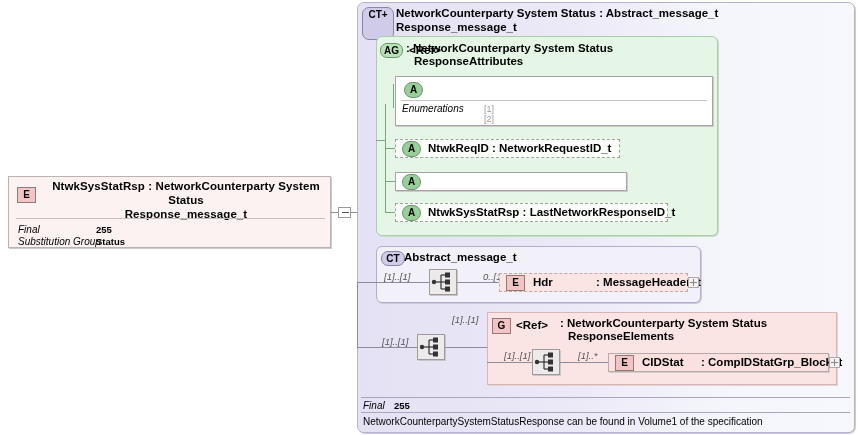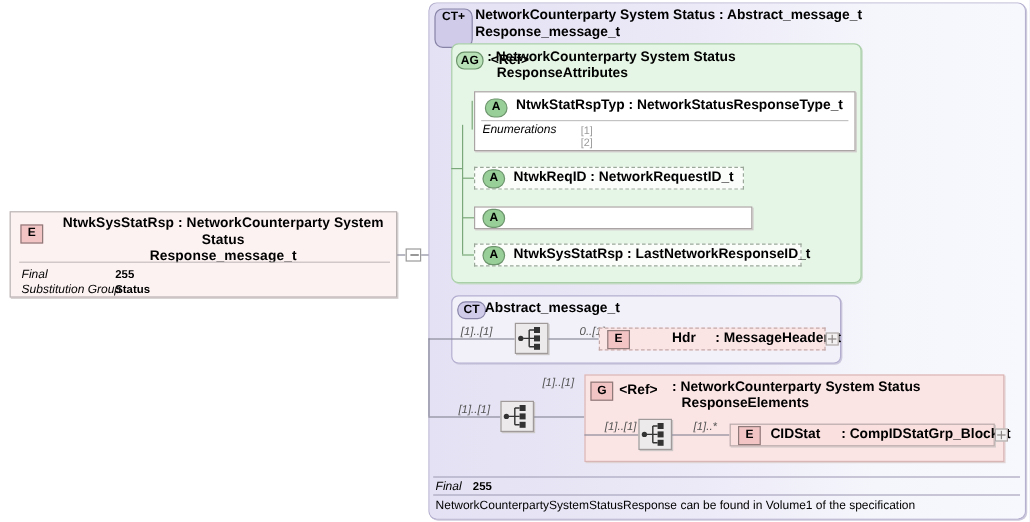--- a/index.html
+++ b/index.html
@@ -208,25 +208,20 @@
 
   <div class="abs vline-g" style="left:385px;top:104px;height:108px;"></div>
   <div class="abs hline-g" style="left:376px;top:140px;width:9px;"></div>
   <div class="abs vline-g" style="left:393px;top:84px;height:24px;"></div>
   <div class="abs hline-g" style="left:385px;top:148px;width:10px;"></div>
   <div class="abs hline-g" style="left:385px;top:181px;width:10px;"></div>
   <div class="abs hline-g" style="left:385px;top:212px;width:10px;"></div>
 
   <div class="abs attr-box" style="left:395px;top:76px;width:318px;height:50px;">
     <span class="badge badge-a" style="left:8px;top:5px;">A</span>
-    <span class="attr-label" style="left:34px;top:5px;">
-      <span>NtwkStatRspTyp</span>
-      <span>:</span>
-      <span>NetworkStatusResponseType_t</span>
-    </span>
     <div style="position:absolute;left:5px;top:23px;width:306px;height:1px;background:#c3c3c3;"></div>
     <span class="enum-key" style="left:6px;top:26px;">Enumerations</span>
     <span class="enum-vals" style="left:88px;top:27px;">
       <span>[1]</span><br>
       <span>[2]</span>
     </span>
   </div>
 
   <div class="abs attr-box dashed" style="left:395px;top:139px;width:225px;height:19px;">
     <span class="badge badge-a" style="left:6px;top:1px;">A</span>
@@ -268,21 +263,21 @@
       <rect x="15" y="2.5" width="5" height="5" fill="#333"></rect>
       <rect x="15" y="9.5" width="5" height="5" fill="#333"></rect>
       <rect x="15" y="16.5" width="5" height="5" fill="#333"></rect>
     </svg>
   </div>
   <div class="abs hline" style="left:457px;top:282px;width:42px;"></div>
   <span class="card" style="left:467px;top:271px;margin-left:16px;">0..[1]</span>
 
   <div class="abs el-box dashed" style="left:499px;top:273px;width:189px;height:19px;">
     <span class="badge badge-e" style="left:6px;top:1px;">E</span>
-    <span class="el-text" style="left:33px;top:2px;margin-left:27px;">Hdr</span>
+    <span class="el-text" style="left:33px;top:2px;">Hdr</span>
     <span class="el-text" style="left:96px;top:2px;">
       <span>:</span>
       <span>MessageHeader_t</span>
     </span>
   </div>
   <div class="abs plus-box" style="left:688px;top:277px;"></div>
 
   <div class="abs vline" style="left:357px;top:282px;height:65px;"></div>
   <span class="card" style="left:382px;top:336px;">[1]..[1]</span>
   <div class="abs hline" style="left:357px;top:347px;width:60px;"></div>

